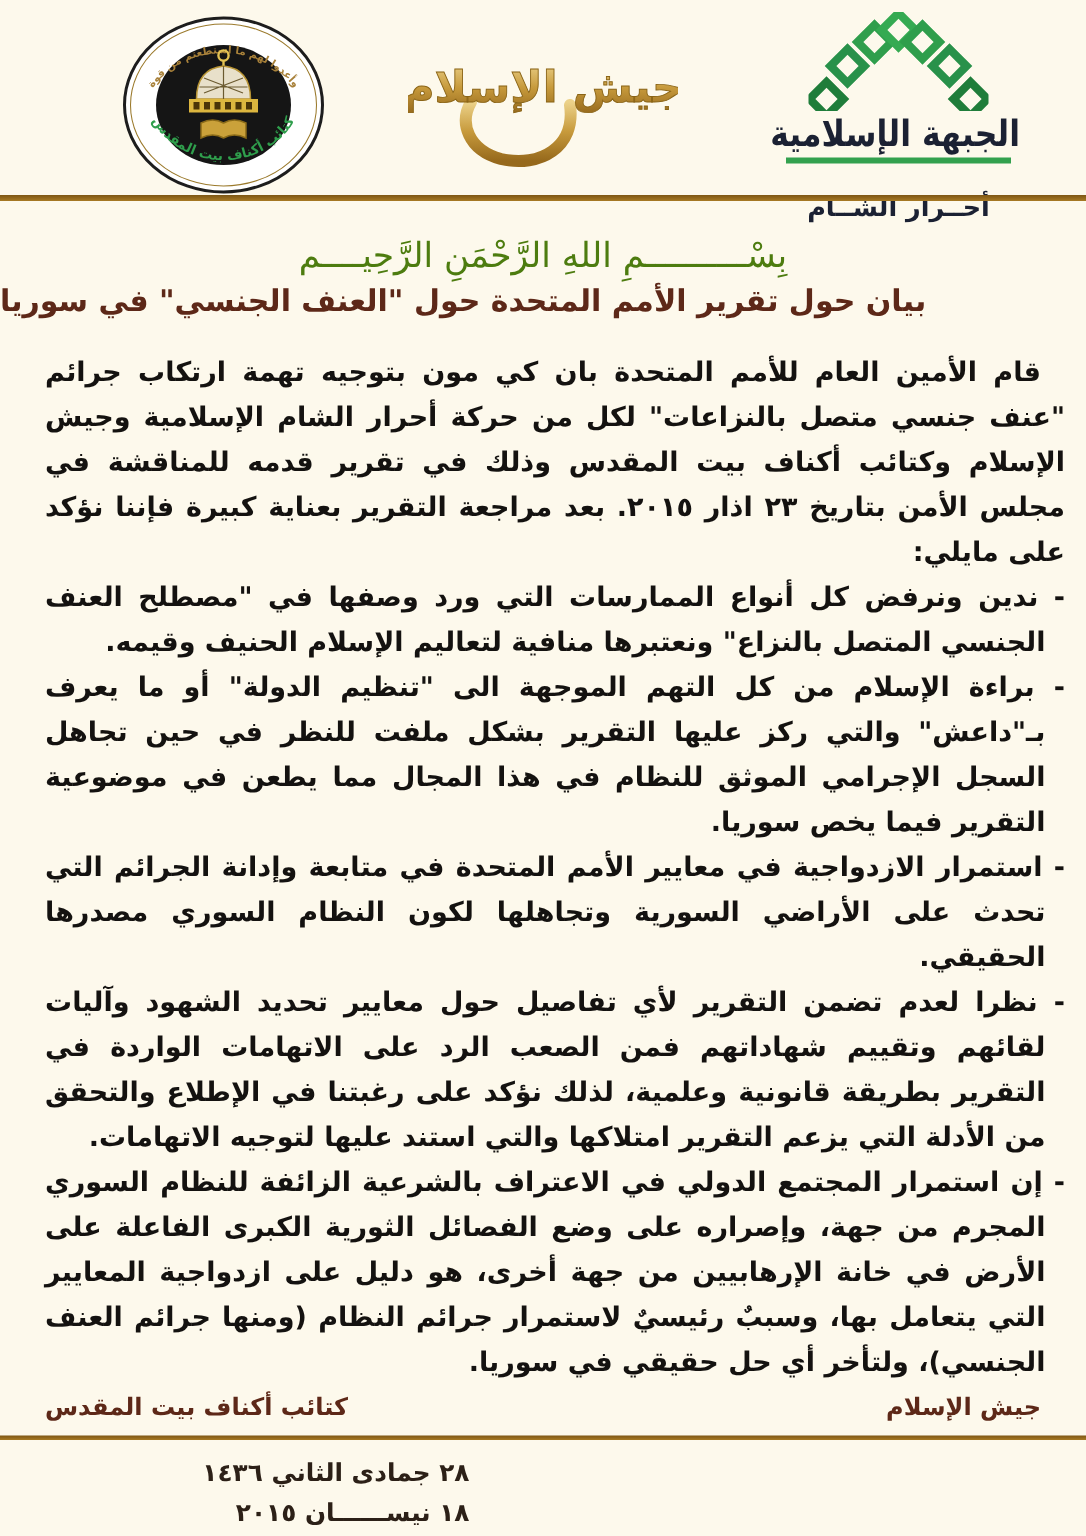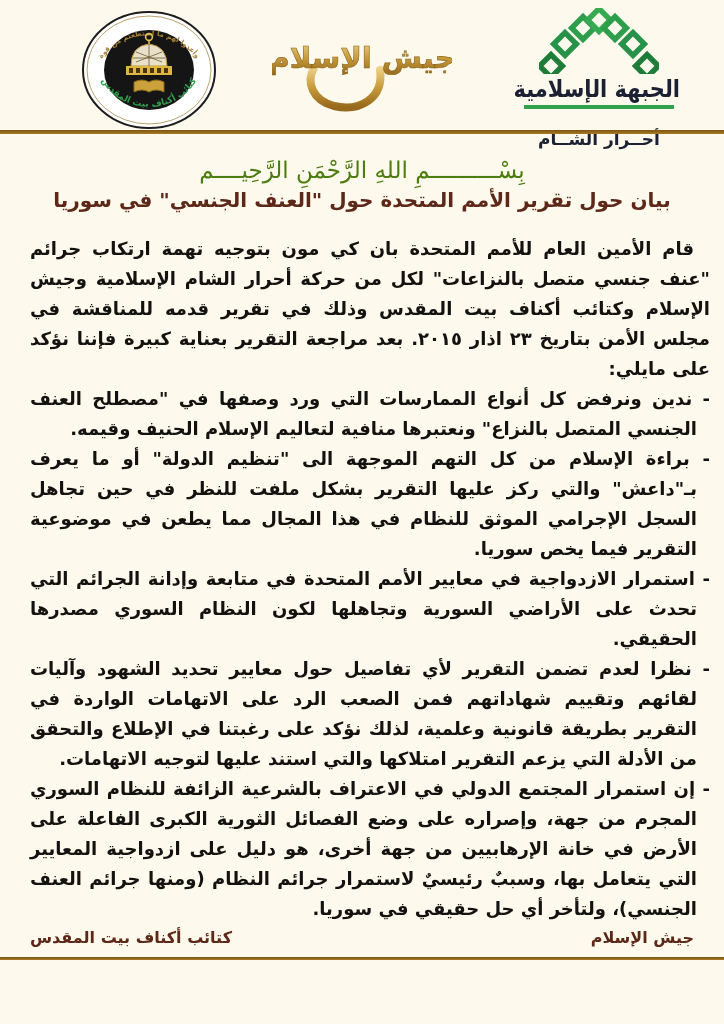--- a/index.html
+++ b/index.html
@@ -37,21 +37,21 @@
 
   
   .bismillah {
     position:absolute; top:143px; left:0; right:0;
     text-align:center;
     font-family:"DejaVu Serif", serif;
     font-size:23px; color:#4d7c0f;margin-top:14px;
   }
   .doc-title {
     position:absolute; top:188px; left:0; right:0;
-    text-align:center;
+    text-align:left;
     font-weight:bold; font-size:20px; color:#5d2818;
   }
 
   
   .body-text {
     position:absolute; top:234px; right:14px; left:30px;
     font-weight:bold; font-size:18px; line-height:30px;
     color:#141210; text-align:justify;
   }
   .body-text p.intro  { text-indent:16px; }
@@ -156,14 +156,18 @@
     <p class="bullet">- إن استمرار المجتمع الدولي في الاعتراف بالشرعية الزائفة للنظام السوري المجرم من جهة، وإصراره على وضع الفصائل الثورية الكبرى الفاعلة على الأرض في خانة الإرهابيين من جهة أخرى، هو دليل على ازدواجية المعايير التي يتعامل بها، وسببٌ رئيسيٌ لاستمرار جرائم النظام (ومنها جرائم العنف الجنسي)، ولتأخر أي حل حقيقي في سوريا.</p>
   </div>
 
   <div class="signatures">
     <span>جيش الإسلام</span>
     <span>كتائب أكناف بيت المقدس</span>
   </div>
 
   <div class="rule-gold rule-bottom"></div>
 
+  <div class="dates">
+    <div>٢٨ جمادى الثاني ١٤٣٦</div>
+    <div>١٨ نيســــــان ٢٠١٥</div>
+  </div>
 
 </div>
 
 </body></html>

